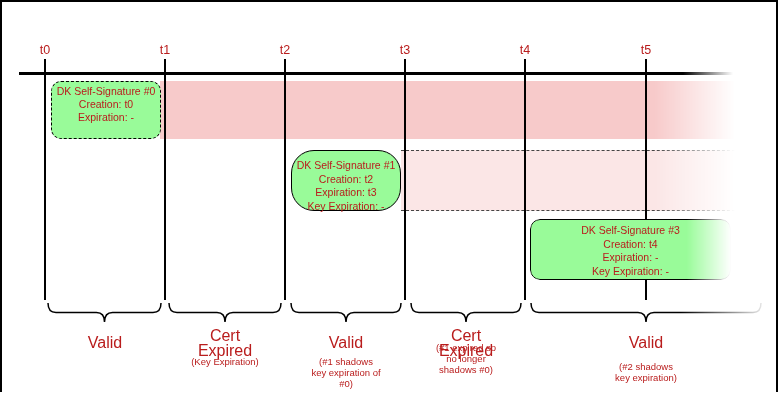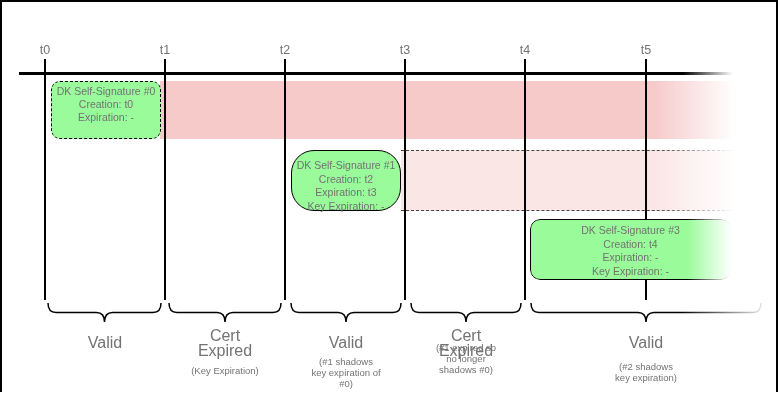--- a/index.html
+++ b/index.html
@@ -3,21 +3,21 @@
 <meta charset="utf-8">
 <style>
   html, body { margin: 0; padding: 0; background: #fff; }
   .canvas {
     position: relative;
     width: 781px;
     height: 392px;
     background: #fff;
     overflow: hidden;
     font-family: "Liberation Sans", sans-serif;
-    color: #737373;
+    color: #b91c1c;
   }
   .frame {
     position: absolute;
     left: 0; top: 0;
     width: 778px; height: 395px;
     border: 2px solid #000;
     box-sizing: border-box;
     pointer-events: none;
     z-index: 10;
   }
@@ -72,21 +72,21 @@
     border: 1.5px solid #000;
     border-radius: 10px;
     text-align: center;
     font-size: 10.5px;
     line-height: 13px;
     padding-top: 3px;
     z-index: 5;
   }
   .sig-box.dashed { border-style: dashed; }
   .sig-box div { white-space: nowrap; }
-  #sig0 { left: 51px;  top: 81px;  width: 110px; height: 58px; border-radius: 9px; }
+  #sig0 { left: 51px;  top: 81px;  width: 110px; height: 58px; }
   #sig1 { left: 291px; top: 150px; width: 110px; height: 61px; line-height: 13.5px; padding-top: 8px; border-radius: 23px; }
   #sig2 {
     left: 530px; top: 219px; width: 201px; height: 61px;
     line-height: 13.5px; padding-top: 4px;
     -webkit-mask-image: linear-gradient(to right, #000 78%, rgba(0,0,0,0) 100%);
     mask-image: linear-gradient(to right, #000 78%, rgba(0,0,0,0) 100%);
   }
   .brace {
     position: absolute;
     top: 302px;
@@ -180,21 +180,21 @@
   </svg>
 
   <div class="p-label" style="left:35px;  top:336px">Valid</div>
   <div class="p-label" style="left:155px; top:329px">Cert
 Expired</div>
   <div class="p-label" style="left:276px; top:336px">Valid</div>
   <div class="p-label" style="left:396px; top:329px">Cert
 Expired</div>
   <div class="p-label" style="left:576px; top:336px">Valid</div>
 
-  <div class="p-note" style="left:155px; top:365px">(Key Expiration)</div>
+  <div class="p-note" style="left:155px; top:356px">(Key Expiration)</div>
   <div class="p-note" style="left:276px; top:356px">(#1 shadows
 key expiration of
 #0)</div>
   <div class="p-note" style="left:396px; top:342px">(#1 expired so
 no longer
 shadows #0)</div>
   <div class="p-note" style="left:576px; top:361px">(#2 shadows
 key expiration)</div>
 
 </div>

